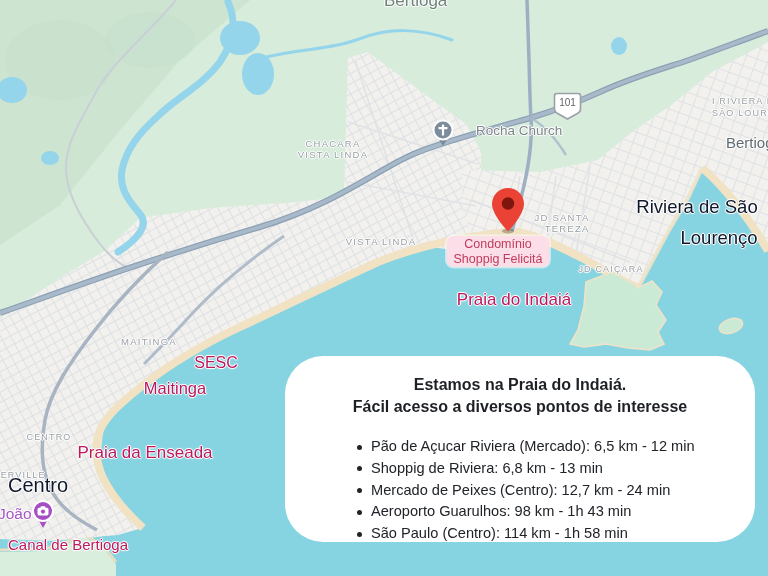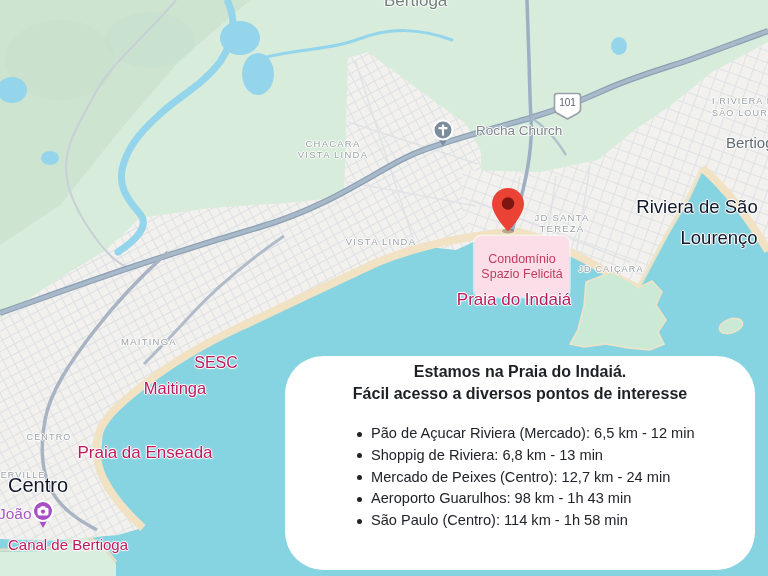--- a/index.html
+++ b/index.html
@@ -12,30 +12,30 @@
         0 1px 0 rgba(255,255,255,.95),0 -1px 0 rgba(255,255,255,.95),0 0 3px #fff;}
   .lbl-caps{color:#9aa0a6;font-size:9.5px;letter-spacing:.13em;font-weight:500;
             text-align:center;line-height:11px;white-space:nowrap;}
   .lbl-gray{color:#7e858a;font-size:13.5px;white-space:nowrap;margin-left:12px;}
   .lbl-town{color:#71827b;font-size:17px;white-space:nowrap;}
   .lbl-town2{color:#5f6b71;font-size:15px;white-space:nowrap;}
   .lbl-dark{color:#be185d;text-align:center;white-space:nowrap;}
   .lbl-bold{color:#0f172a;font-weight:normal;text-align:right;white-space:nowrap;}
   .center{transform:translateX(-50%);}
   
-  .condo{background:#fbdee8;border-radius:7px;padding:16px 7px;text-align:center;
+  .condo{background:#fbdee8;border-radius:7px;padding:1px 7px;text-align:center;
          color:#c23b5e;font-size:12.5px;line-height:14.5px;font-weight:500;white-space:nowrap;
-         box-shadow:0 0 0 1.5px rgba(255,255,255,.55);margin-left:24px;}
+         box-shadow:0 0 0 1.5px rgba(255,255,255,.55);}
   
   .shield{width:29px;height:29px;}
   .shield span{position:absolute;left:0;top:5px;width:29px;text-align:center;
                font-size:10px;color:#5f6368;font-weight:500;}
   
-  .info-card{position:absolute;left:285px;top:356px;width:470px;height:214px;
-             background:#ffffff;border-radius:38px;box-sizing:border-box;padding-top:5px;}
+  .info-card{position:absolute;left:285px;top:356px;width:470px;height:186px;
+             background:#ffffff;border-radius:38px;box-sizing:border-box;padding-top:18px;}
   .card-title{margin-top:0;text-align:center;font-weight:bold;font-size:16px;
               line-height:22px;color:#1d2024;}
   .info-card ul{list-style:none;margin:18px 0 0 0;padding:0 0 0 71px;}
   .info-card li{position:relative;padding-left:15px;font-size:14.6px;line-height:21.8px;
                 color:#202328;white-space:nowrap;}
   .info-card li .dot{position:absolute;left:1px;top:8.5px;width:5px;height:5px;
                      border-radius:50%;background:#202328;}
 </style>
 </head>
 <body>
@@ -152,21 +152,21 @@
   </div>
 
   <div class="abs lbl-caps halo center" style="left:381px;top:236px;">VISTA LINDA</div>
 
   <div class="abs lbl-caps halo center" style="left:149px;top:336px;">MAITINGA</div>
 
   <div class="abs lbl-caps halo center" style="left:49px;top:432px;font-size:9px;">CENTRO</div>
 
   <div class="abs lbl-caps halo" style="left:-6px;top:470px;font-size:9px;">TERVILLE</div>
 
-  <div class="abs lbl-caps halo center" style="left:562px;top:212px;">
+  <div class="abs lbl-caps halo center" style="left:562px;top:212px;text-align:right;">
     <div>JD SANTA</div>
       <div>TEREZA</div>
   </div>
 
   <div class="abs lbl-caps halo center" style="left:611px;top:264px;font-size:9px;">JD CAIÇARA</div>
 
   <div class="abs lbl-caps halo" style="left:712px;top:95px;text-align:left;line-height:12px;font-size:9px;">
     <div>I RIVIERA DE</div>
       <div>SÃO LOURENÇO</div>
   </div>
@@ -198,21 +198,21 @@
 
   <div class="abs" style="left:490px;top:187px;width:36px;height:46px;">
     <svg width="36" height="46" viewBox="0 0 36 46">
       <path d="M18,1 C9,1 2,8 2,17 C2,28 18,44.5 18,44.5 C18,44.5 34,28 34,17 C34,8 27,1 18,1 Z" fill="#EA4335"></path>
       <circle cx="18" cy="16.5" r="6.2" fill="#7e150f"></circle>
     </svg>
   </div>
 
   <div class="abs condo center" style="left:498px;top:236px;">
     <div>Condomínio</div>
-    <div>Spazio Felicitá</div>
+    <div>Shoppig Felicitá</div>
   </div>
 
   <div class="abs lbl-dark halo center" style="left:514px;top:290px;font-size:17px;">Praia do Indaiá</div>
 
   <div class="abs lbl-dark halo center" style="left:216px;top:354px;font-size:16px;">SESC</div>
 
   <div class="abs lbl-dark halo center" style="left:175px;top:379px;font-size:16.5px;">Maitinga</div>
 
   <div class="abs lbl-dark halo center" style="left:145px;top:443px;font-size:17px;">Praia da Enseada</div>
 

